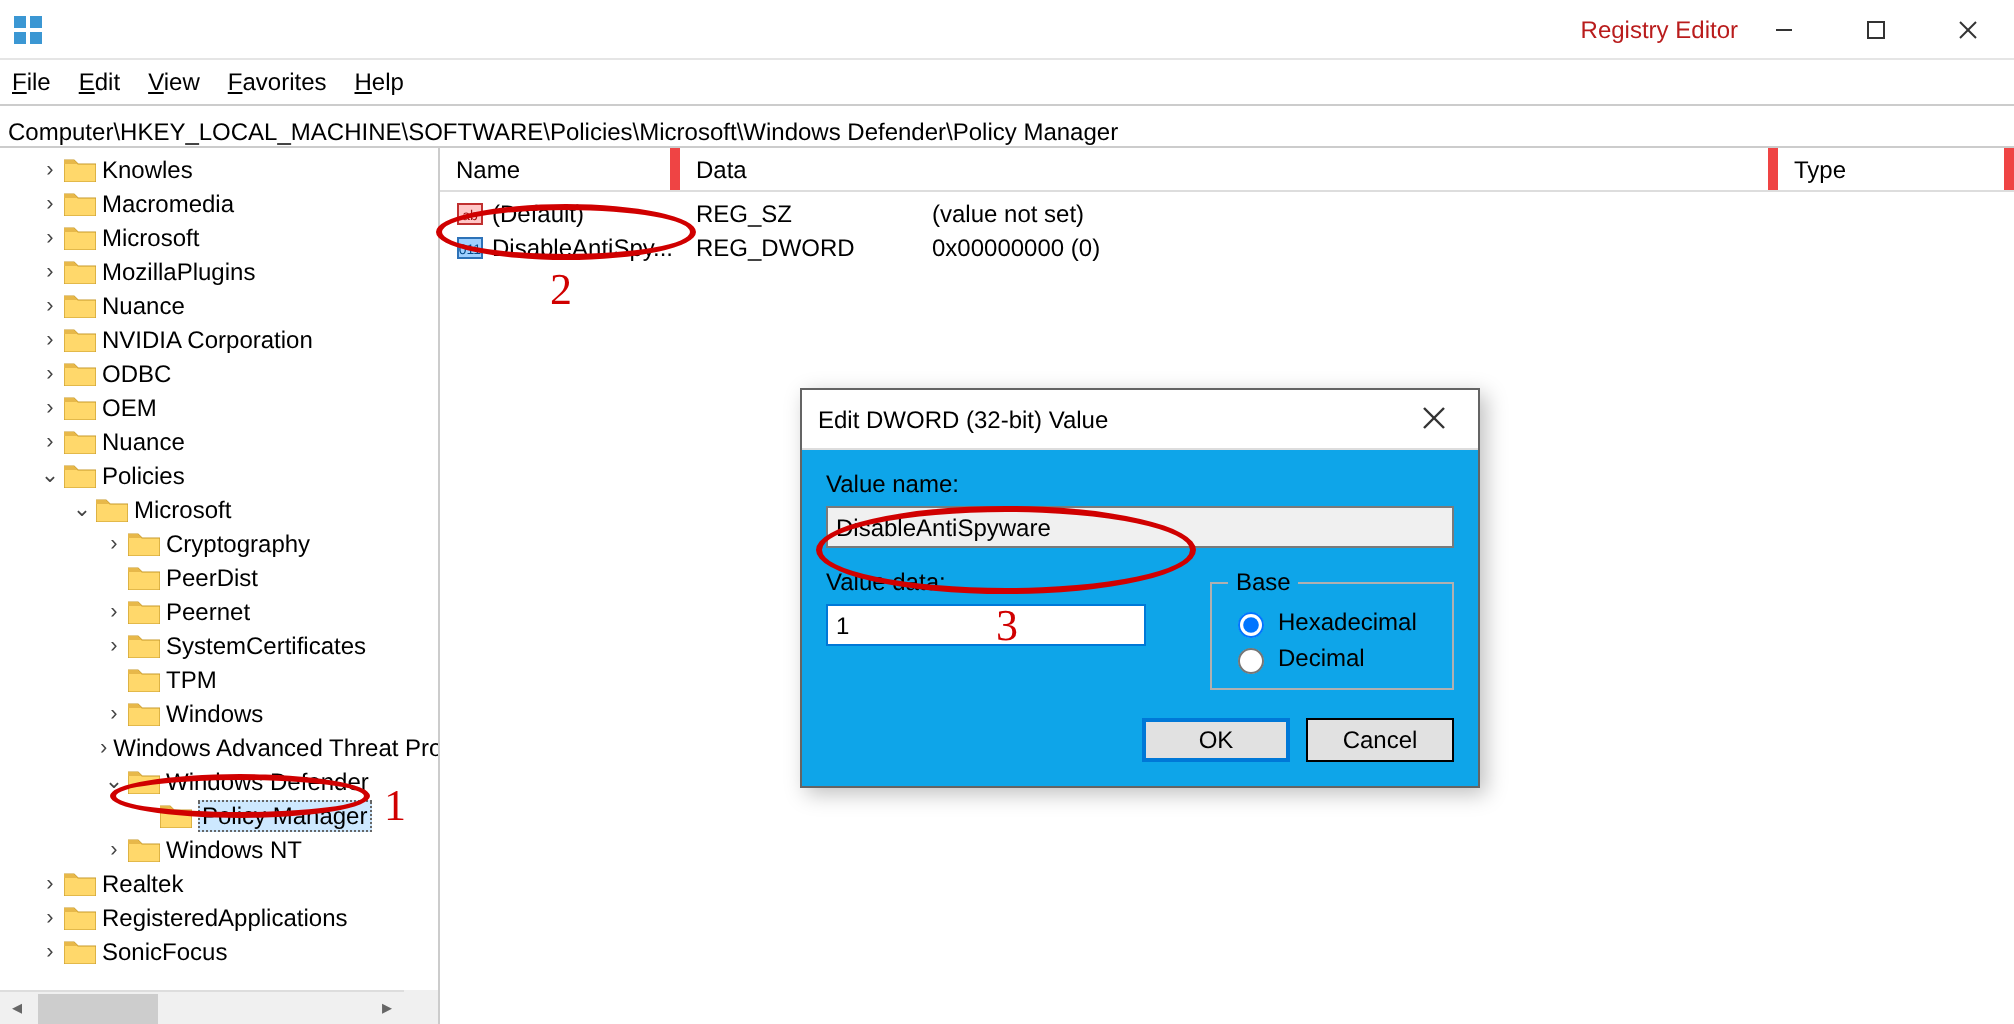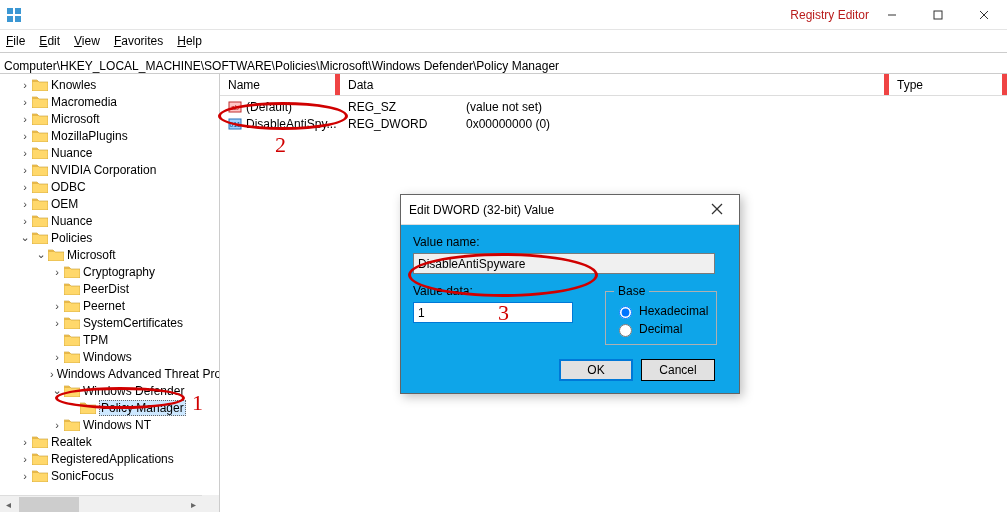--- a/index.html
+++ b/index.html
@@ -155,21 +155,21 @@
   }
   .dialog-title {
     height: 30px;
     background: #fff;
     border-bottom: 1px solid #ddd;
     display: flex; align-items: center;
     padding: 0 8px;
   }
   .dialog-title .t { flex:1; }
   .dialog-close { width: 28px; text-align: center; font-size: 14px; }
-  .dialog-body { padding: 10px 24px 12px 12px; }
+  .dialog-body { padding: 10px 12px 12px 12px; }
   .dlg-label { margin-bottom: 4px; }
   .dlg-input {
     width: 100%; height: 21px;
     border: 1px solid #7a7a7a;
     background: #fff;
     padding: 0 4px;
     font: inherit;
   }
   .dlg-input.readonly { background: #f0f0f0; }
   .dlg-row2 { display:flex; margin-top: 10px; gap: 32px; }

